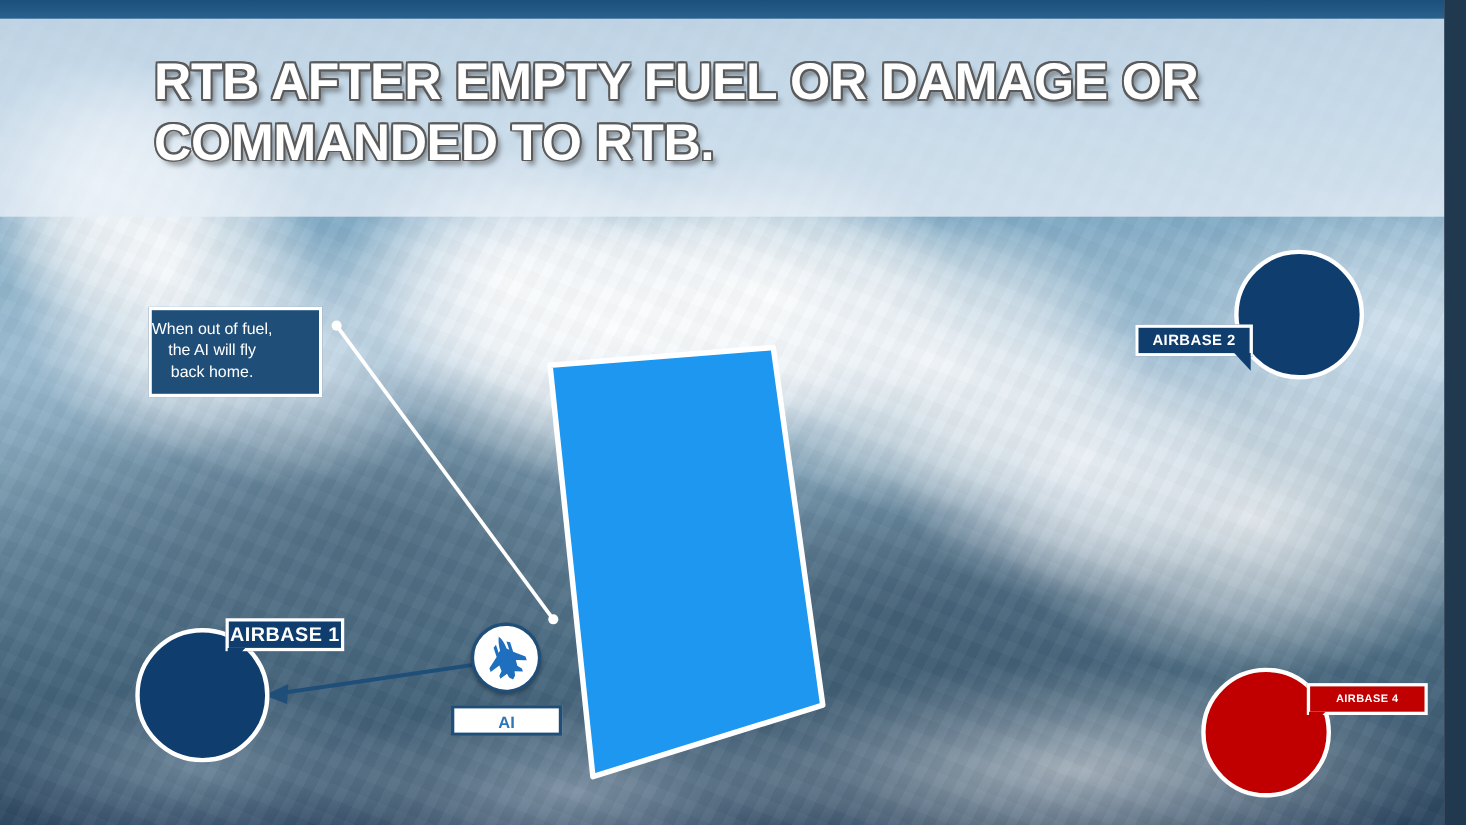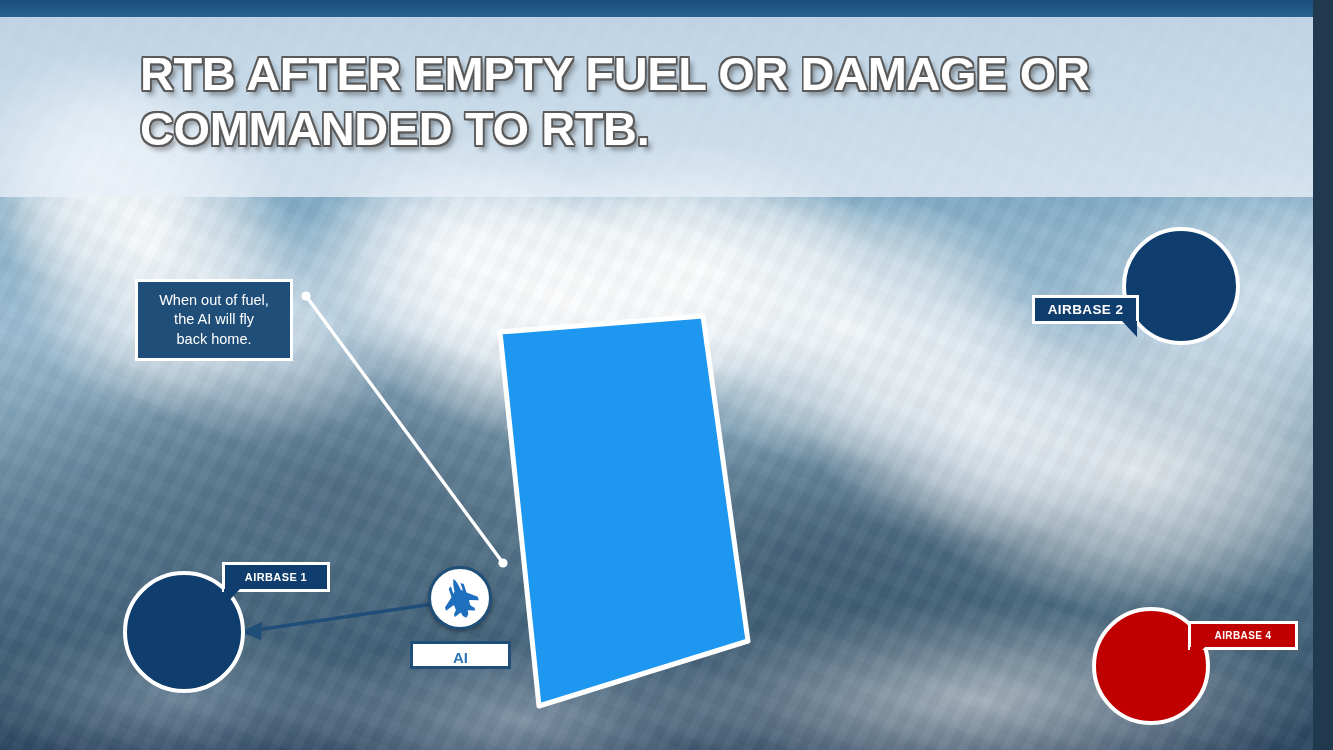--- a/index.html
+++ b/index.html
@@ -111,21 +111,21 @@
   .ai-box {
     position: absolute; left: 410px; top: 641px; width: 101px; height: 28px;
     background: #ffffff; border: 3px solid #1f4e79;
     display: flex; align-items: flex-end; justify-content: center;
     color: #2e75b6; font-size: 15px; font-weight: bold;
   }
 
   .callout {
     position: absolute; left: 135px; top: 279px; width: 158px; height: 82px;
     background: #1f4e79; border: 3px solid #ffffff;
-    display: flex; align-items: center; justify-content: center;
+    display: flex; align-items: center; justify-content: flex-start;
     color: #ffffff; font-size: 14.5px; line-height: 1.32; text-align: center;
     white-space: pre-line;
   }
 
   svg.overlay { position: absolute; left: 0; top: 0; width: 1333px; height: 750px; pointer-events: none; }
 </style>
 </head>
 <body>
 
 <div id="slide">
@@ -149,21 +149,21 @@
       <circle cx="503" cy="563" r="4.6" fill="#FFFFFF"></circle>
     </g>
 
     <g>
       <line x1="487" y1="596" x2="256" y2="630" stroke="#1F4E79" stroke-width="3.6"></line>
       <polygon points="240,632 262,622 261,640" fill="#1F4E79"></polygon>
     </g>
   </svg>
 
   <div class="circle-base" style="left:123px; top:571px; width:122px; height:122px; background:#0F3D6E;"></div>
-  <div class="lbl" style="left:222px; top:562px; width:108px; height:30px; background:#0F3D6E; font-size:11px; letter-spacing:.4px;">
+  <div class="lbl" style="left:205px; top:562px; width:108px; height:30px; background:#0F3D6E; font-size:18px; letter-spacing:.4px;">
     <span>AIRBASE 1</span>
     <span class="tail" style="left:-1px; bottom:-17px; border-left:16px solid #0F3D6E; border-bottom:17px solid transparent;"></span>
   </div>
 
   <div class="circle-base" style="left:1122px; top:227px; width:118px; height:118px; background:#0F3D6E;"></div>
   <div class="lbl" style="left:1032px; top:295px; width:107px; height:29px; background:#0F3D6E; font-size:13.5px; letter-spacing:.4px;">
     <span>AIRBASE 2</span>
     <span class="tail" style="right:-1px; bottom:-16px; border-right:15px solid #0F3D6E; border-bottom:16px solid transparent;"></span>
   </div>
 

